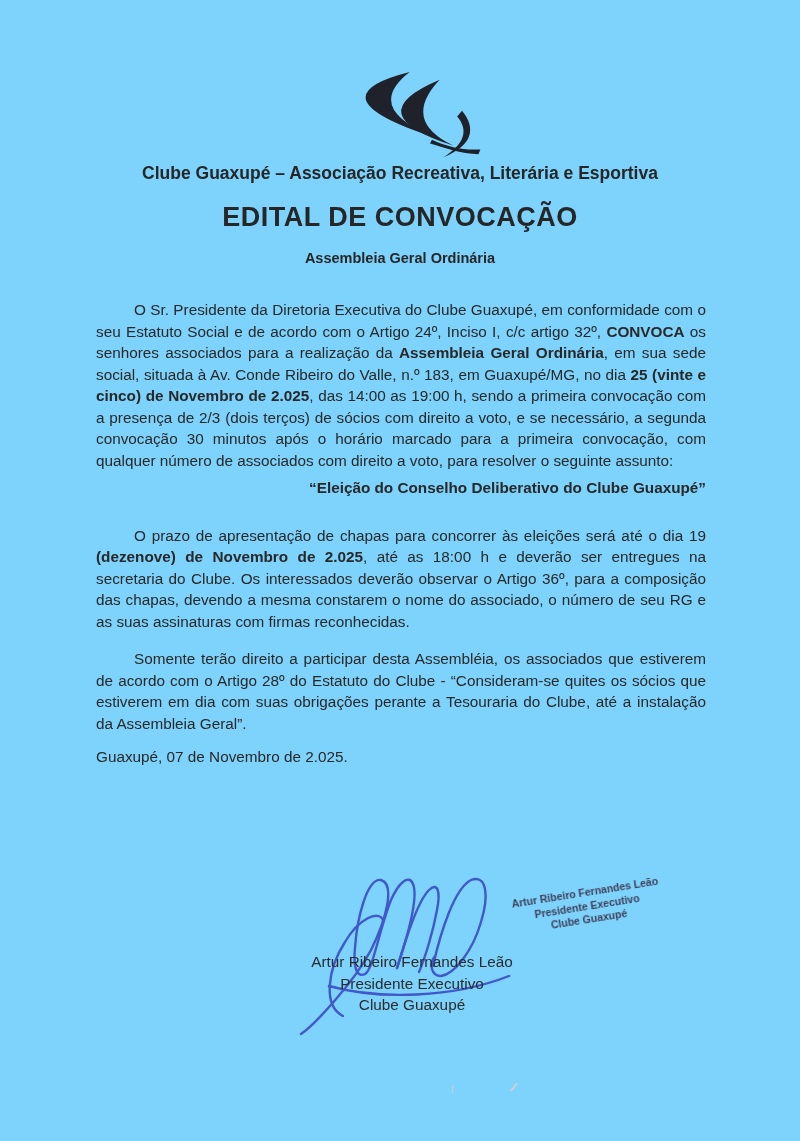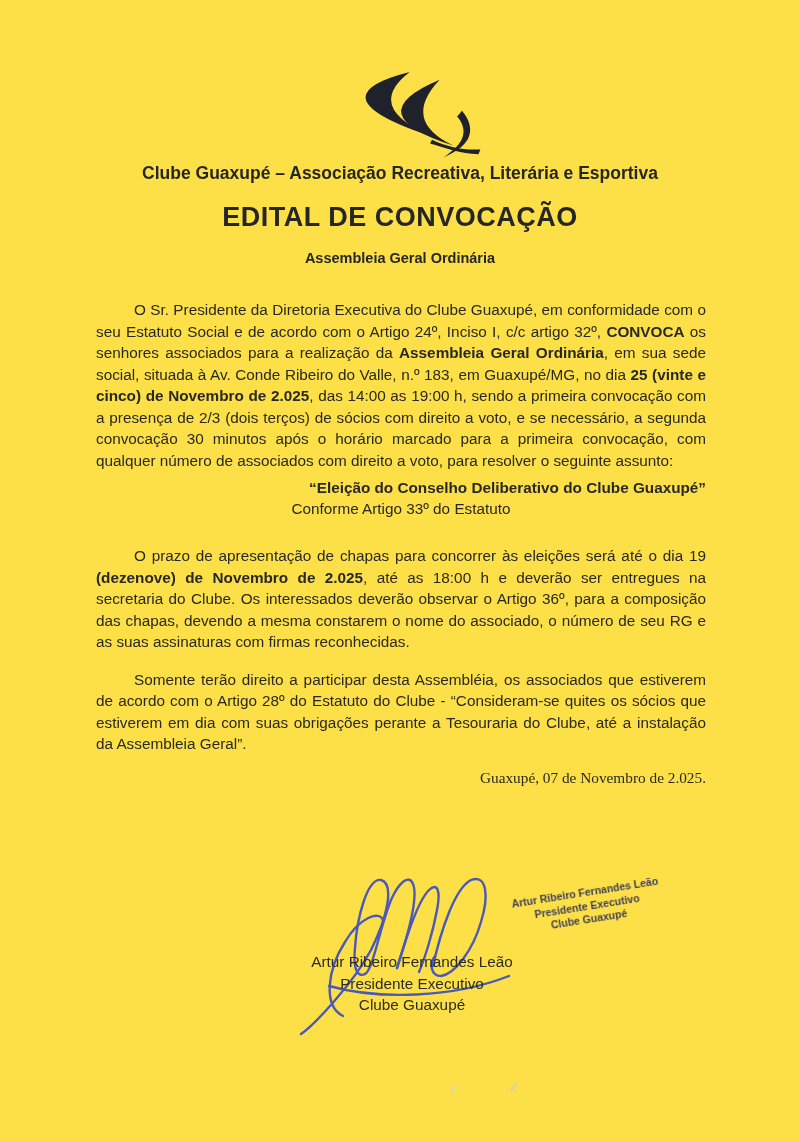--- a/index.html
+++ b/index.html
@@ -1,21 +1,21 @@
 <!DOCTYPE html>
 <html><head>
 <meta charset="utf-8">
 <style>
   html, body { margin: 0; padding: 0; background: #ffffff; }
   .page {
     position: relative;
     width: 800px;
     height: 1141px;
     margin: 0 auto;
-    background: #fde047;
+    background: #7dd3fc;
     color: #282828;
     font-family: "Liberation Sans", sans-serif;
     overflow: hidden;
   }
   .logo-wrap {
     width: 170px;
     height: 92px;
     margin: 70px auto 0 auto;
   }
   .org-name {
@@ -56,23 +56,22 @@
     text-indent: 0;
     line-height: 20.5px;
   }
   .subject-block .b { font-weight: bold; text-align: right; }
   .p2 { margin-top: 26px; }
   .p3 { margin-top: 16px; }
   .p4 { margin-top: 20px; }
   .seg-b { font-weight: bold; }
   .date-line {
     margin-top: 12px;
-    text-align: right;
+    text-align: left;
     text-indent: 0;
-    font-family: Liberation Serif, serif;
   }
   .sig-svg {
     position: absolute;
     left: 283px;
     top: 866px;
     width: 255px;
     height: 175px;
   }
   .stamp {
     position: absolute;
@@ -133,21 +132,20 @@
   <h1 class="doc-title">EDITAL DE CONVOCAÇÃO</h1>
 
   <div class="doc-subtitle">Assembleia Geral Ordinária</div>
 
   <div class="content">
 
     <p class="para p1"><span>O Sr. Presidente da Diretoria Executiva do Clube Guaxupé, em conformidade com o seu Estatuto Social e de acordo com o Artigo 24º, Inciso I, c/c artigo 32º, </span><span class="seg-b">CONVOCA</span><span> os senhores associados para a realização da </span><span class="seg-b">Assembleia Geral Ordinária</span><span>, em sua sede social, situada à Av. Conde Ribeiro do Valle, n.º 183, em Guaxupé/MG, no dia </span><span class="seg-b">25 (vinte e cinco) de Novembro de 2.025</span><span>, das 14:00 as 19:00 h, sendo a primeira convocação com a presença de 2/3 (dois terços) de sócios com direito a voto, e se necessário, a segunda convocação 30 minutos após o horário marcado para a primeira convocação, com qualquer número de associados com direito a voto, para resolver o seguinte assunto:</span></p>
 
     <div class="subject-block">
       <div class="b">“Eleição do Conselho Deliberativo do Clube Guaxupé”</div>
-      <div>Conforme Artigo 33º do Estatuto</div>
     </div>
 
     <p class="para p2"><span>O prazo de apresentação de chapas para concorrer às eleições será até o dia 19 </span><span class="seg-b">(dezenove) de Novembro de 2.025</span><span>, até as 18:00 h e deverão ser entregues na secretaria do Clube. Os interessados deverão observar o Artigo 36º, para a composição das chapas, devendo a mesma constarem o nome do associado, o número de seu RG e as suas assinaturas com firmas reconhecidas.</span></p>
 
     <p class="para p3"><span>Somente terão direito a participar desta Assembléia, os associados que estiverem de acordo com o Artigo 28º do Estatuto do Clube - “Consideram-se quites os sócios que estiverem em dia com suas obrigações perante a Tesouraria do Clube, até a instalação da Assembleia Geral”.</span></p>
 
 
     <div class="para date-line">Guaxupé, 07 de Novembro de 2.025.</div>
   </div>
 

